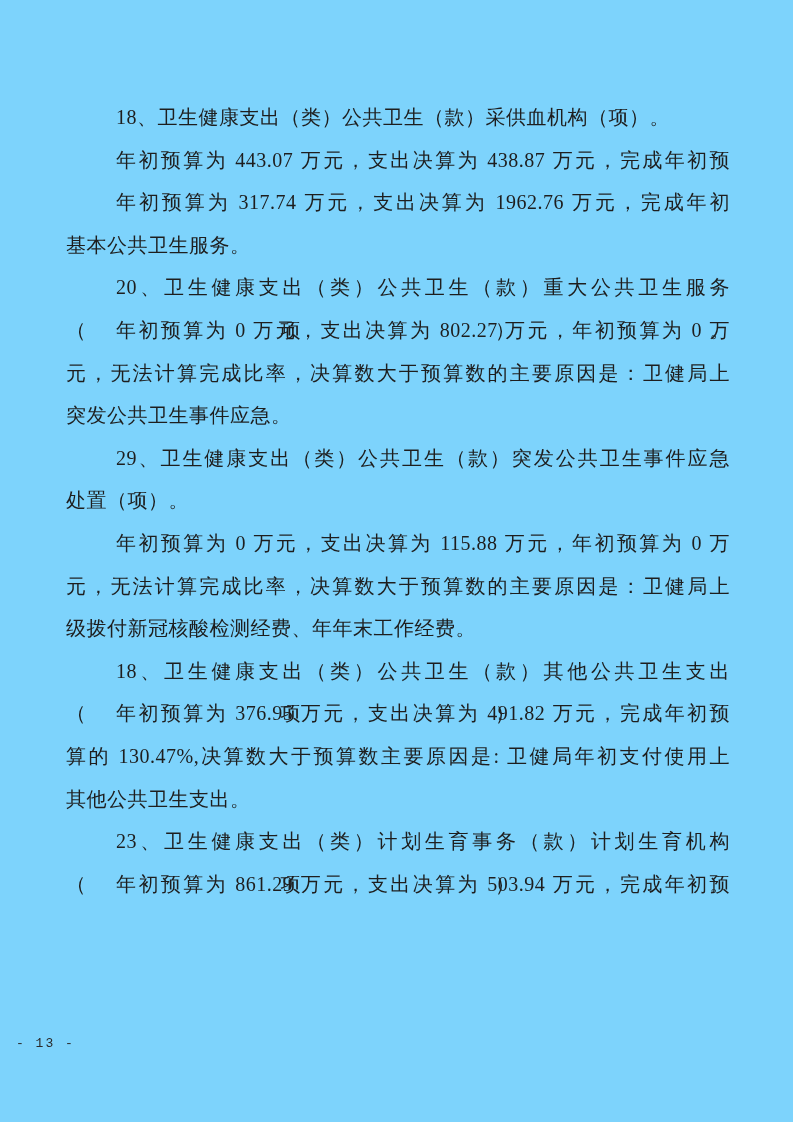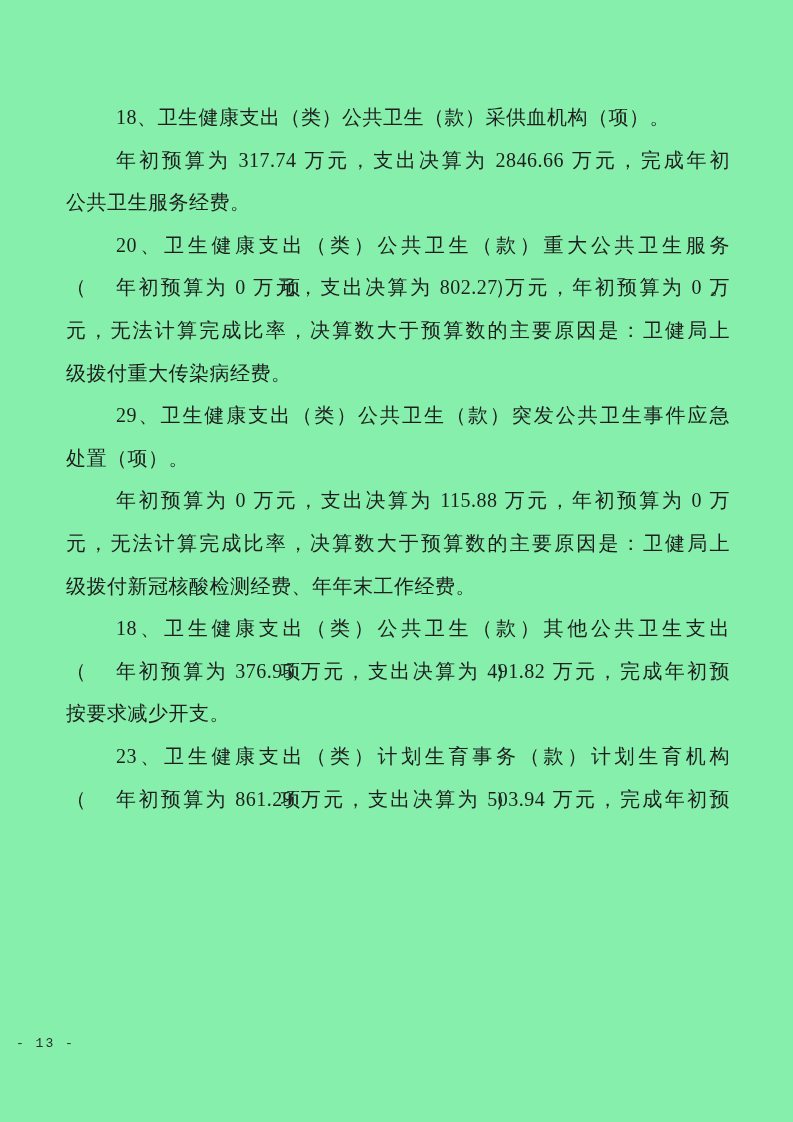--- a/index.html
+++ b/index.html
@@ -4,21 +4,21 @@
 <style>
   html, body {
     margin: 0;
     padding: 0;
     background: #ffffff;
   }
   .page {
     position: relative;
     width: 793px;
     height: 1122px;
-    background: #86efac;
+    background: #7dd3fc;
     overflow: hidden;
     font-family: "Liberation Serif", "DejaVu Serif", serif;
     color: #1e1e1e;
   }
   .content {
     position: absolute;
     left: 66px;
     top: 96px;
     width: 664px;
   }
@@ -49,31 +49,33 @@
     color: #2a2a2a;
     font-family: Liberation Mono, monospace;
   }
 </style>
 </head>
 <body>
 
 <div class="page">
   <div class="content">
     <div class="line indent">18、卫生健康支出（类）公共卫生（款）采供血机构（项）。</div>
-    <div class="line indent fill">年初预算为 317.74 万元，支出决算为 2846.66 万元，完成年初</div>
-    <div class="line">公共卫生服务经费。</div>
+    <div class="line indent fill">年初预算为 443.07 万元，支出决算为 438.87 万元，完成年初预</div>
+    <div class="line indent fill">年初预算为 317.74 万元，支出决算为 1962.76 万元，完成年初</div>
+    <div class="line">基本公共卫生服务。</div>
     <div class="line indent fill">20、卫生健康支出（类）公共卫生（款）重大公共卫生服务（项）。</div>
     <div class="line indent fill">年初预算为 0 万元，支出决算为 802.27 万元，年初预算为 0 万</div>
     <div class="line fill">元，无法计算完成比率，决算数大于预算数的主要原因是：卫健局上</div>
-    <div class="line">级拨付重大传染病经费。</div>
+    <div class="line">突发公共卫生事件应急。</div>
     <div class="line indent fill">29、卫生健康支出（类）公共卫生（款）突发公共卫生事件应急</div>
     <div class="line">处置（项）。</div>
     <div class="line indent fill">年初预算为 0 万元，支出决算为 115.88 万元，年初预算为 0 万</div>
     <div class="line fill">元，无法计算完成比率，决算数大于预算数的主要原因是：卫健局上</div>
     <div class="line">级拨付新冠核酸检测经费、年年末工作经费。</div>
     <div class="line indent fill">18、卫生健康支出（类）公共卫生（款）其他公共卫生支出（项）。</div>
     <div class="line indent fill">年初预算为 376.95 万元，支出决算为 491.82 万元，完成年初预</div>
-    <div class="line">按要求减少开支。</div>
+    <div class="line fill">算的 130.47%,决算数大于预算数主要原因是: 卫健局年初支付使用上</div>
+    <div class="line">其他公共卫生支出。</div>
     <div class="line indent fill">23、卫生健康支出（类）计划生育事务（款）计划生育机构（项）。</div>
     <div class="line indent fill">年初预算为 861.29 万元，支出决算为 503.94 万元，完成年初预</div>
   </div>
   <div class="page-footer">- 13 -</div>
 </div>
 
 </body></html>

